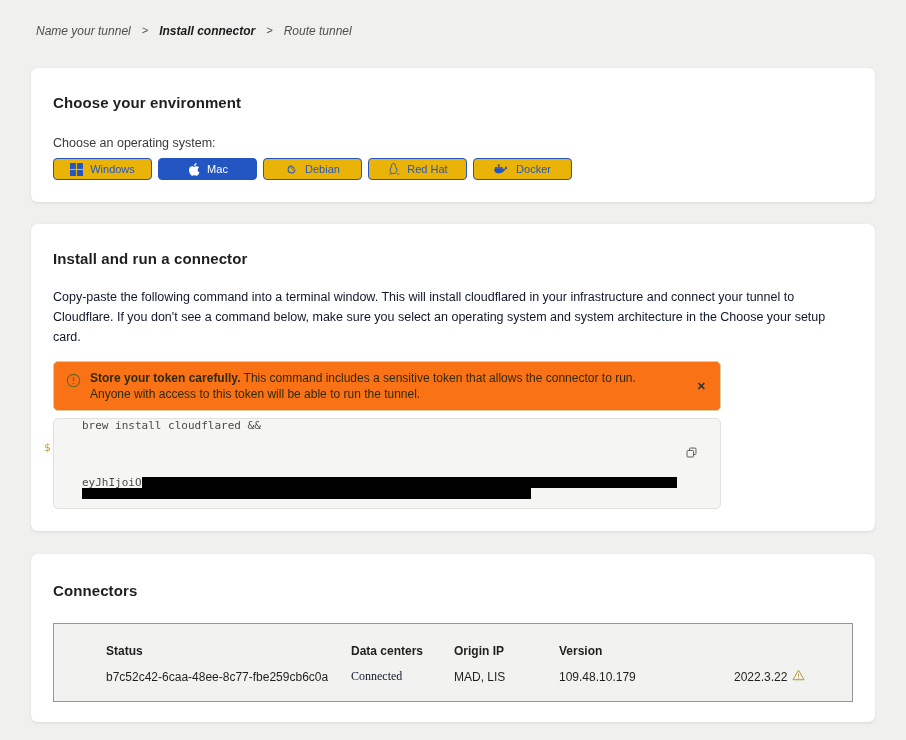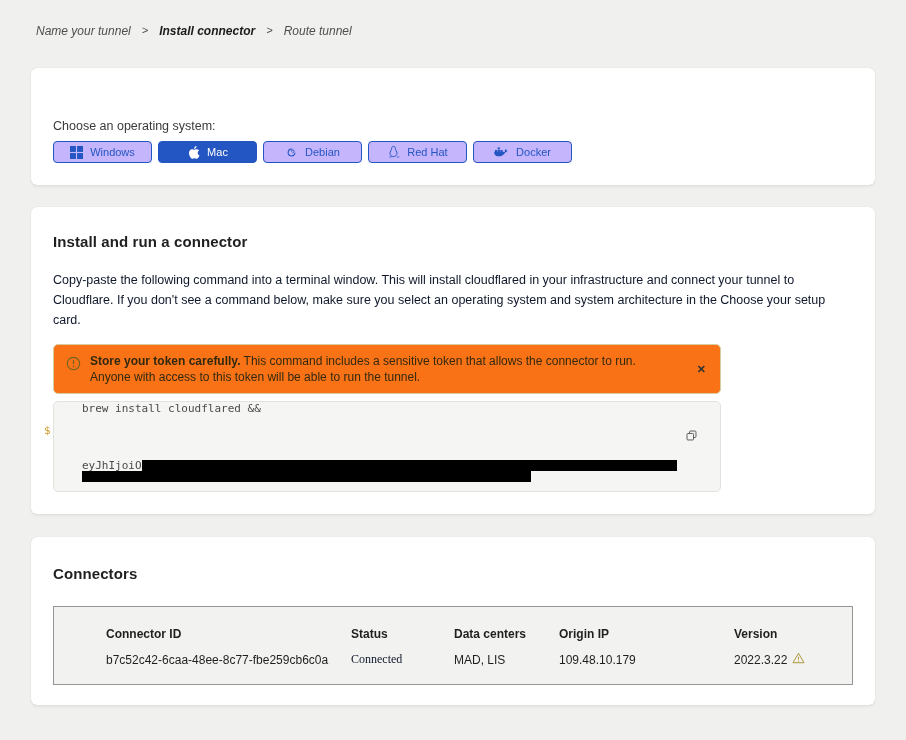--- a/index.html
+++ b/index.html
@@ -41,21 +41,21 @@
   }
 
   
   .card-env { margin-top: 30px; padding: 26px 22px 22px; }
   .os-label { font-size: 12.5px; color: #3a3a3a; margin-top: 25px; }
   .os-row { display: flex; gap: 6px; margin-top: 8px; }
   .os-btn {
     width: 99px; height: 22px;
     border: 1px solid #2456c3;
     border-radius: 4px;
-    background: #c4b5fd;
+    background: #eab308;
     color: #2456c3;
     font-family: "Liberation Sans", sans-serif;
     font-size: 11px;
     display: flex; align-items: center; justify-content: center; gap: 7px;
     cursor: pointer;
   }
   .os-btn.selected { background: #2456c3; color: #fff; }
   .os-btn svg { display: block; }
 
   
@@ -148,20 +148,21 @@
 
 <nav class="breadcrumb">
   <span class="crumb">Name your tunnel</span>
   <span class="crumb-sep">&gt;</span>
   <span class="crumb active">Install connector</span>
   <span class="crumb-sep">&gt;</span>
   <span class="crumb">Route tunnel</span>
 </nav>
 
 <section class="card card-env">
+  <h2 class="card-title">Choose your environment</h2>
   <div class="os-label">Choose an operating system:</div>
   <div class="os-row">
 
     <button class="os-btn">
       <span>
         <svg width="13" height="13" viewBox="0 0 16 16">
           <rect x="0" y="0" width="7.3" height="7.3" fill="#2456c3"></rect>
           <rect x="8.7" y="0" width="7.3" height="7.3" fill="#2456c3"></rect>
           <rect x="0" y="8.7" width="7.3" height="7.3" fill="#2456c3"></rect>
           <rect x="8.7" y="8.7" width="7.3" height="7.3" fill="#2456c3"></rect>
@@ -252,21 +253,20 @@
       </span>
     </button>
   </div>
 </section>
 
 <section class="card card-connectors">
   <h2 class="card-title">Connectors</h2>
 
   <div class="ctable">
     <div class="trow head">
-      <span>Connector ID</span>
       <span>Status</span>
       <span>Data centers</span>
       <span>Origin IP</span>
       <span>Version</span>
     </div>
     <div class="trow">
       <span>b7c52c42-6caa-48ee-8c77-fbe259cb6c0a</span>
       <span class="cell-status-val">Connected</span>
       <span>MAD, LIS</span>
       <span>109.48.10.179</span>

